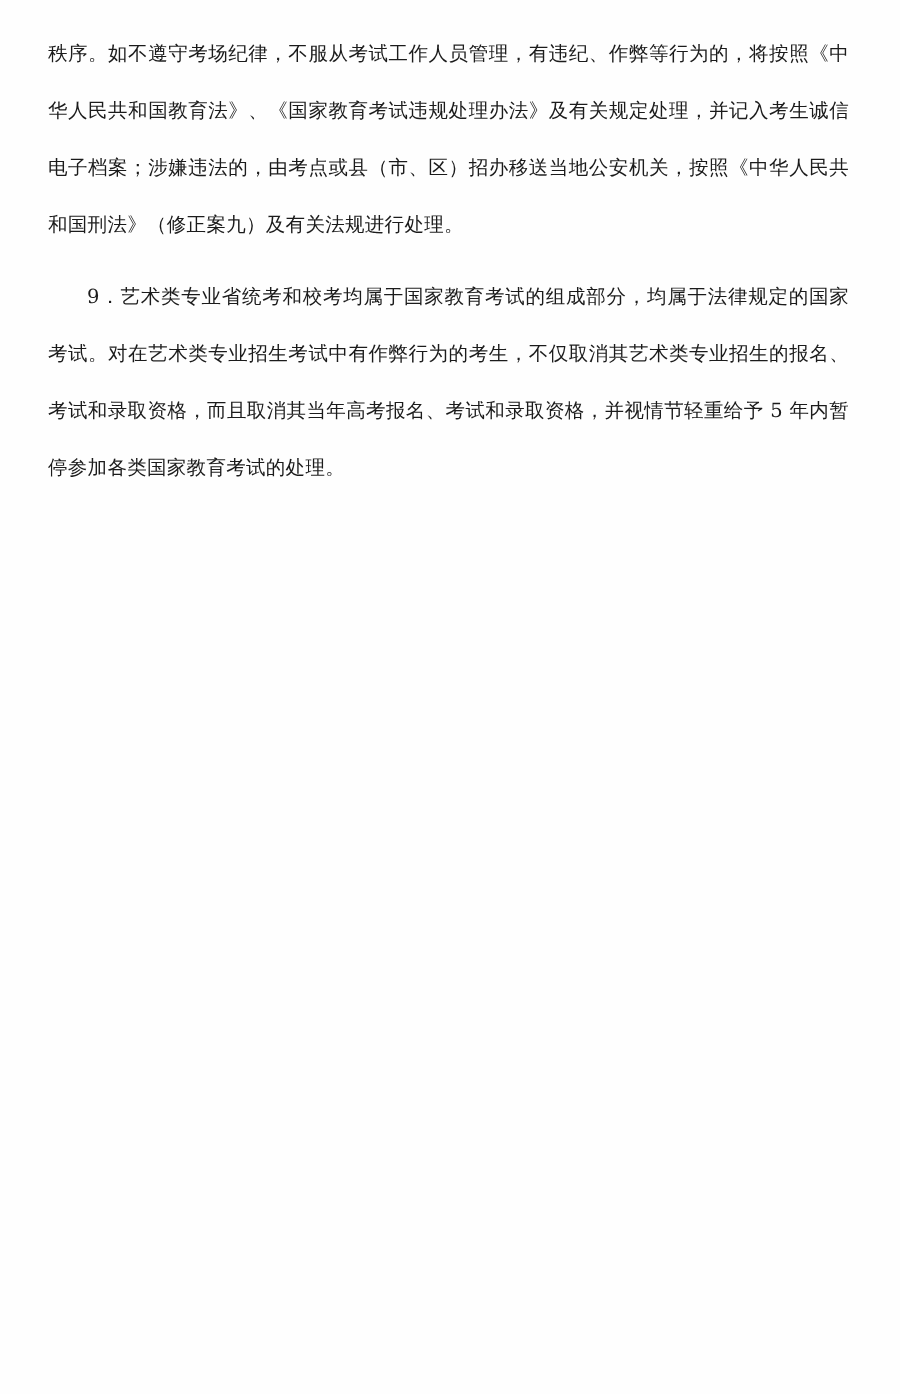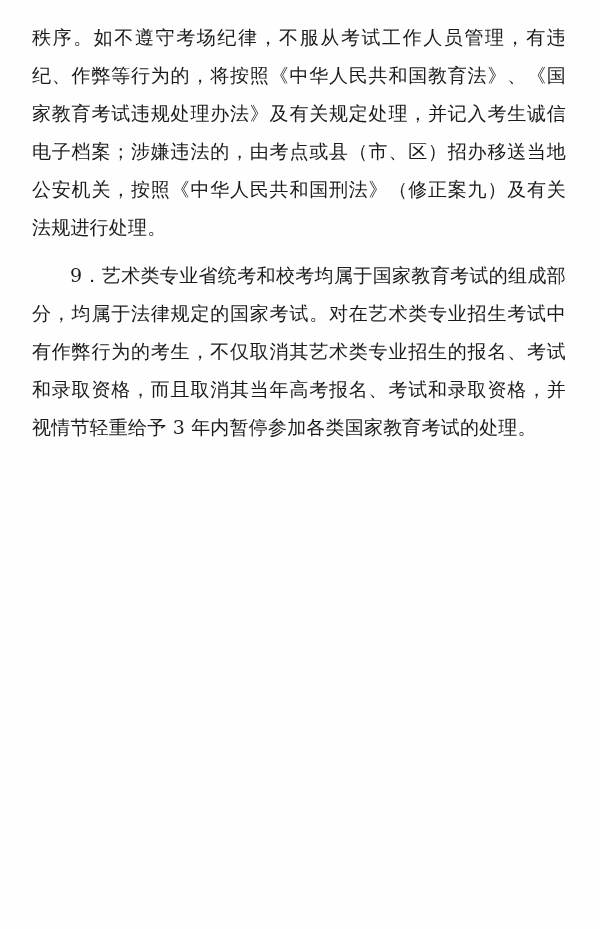--- a/index.html
+++ b/index.html
@@ -16,21 +16,21 @@
   }
   .page {
     position: relative;
     width: 600px;
     height: 929px;
     background: #fefefe;
     box-sizing: border-box;
     padding: 18px 34px 0 32px;
   }
   .doc-body {
-    font-size: 19px;
+    font-size: 13px;
     line-height: 38px;
     letter-spacing: 0.2px;
     text-align: justify;
     text-justify: inter-ideograph;
   }
   .para {
     margin: 0;
     white-space: pre-wrap;
   }
   .para + .para {
@@ -39,15 +39,15 @@
   .para-indent {
     text-indent: 2em;
   }
 </style>
 </head>
 <body>
 
 <div class="page">
   <div class="doc-body">
     <p class="para">秩序。如不遵守考场纪律，不服从考试工作人员管理，有违纪、作弊等行为的，将按照《中华人民共和国教育法》、《国家教育考试违规处理办法》及有关规定处理，并记入考生诚信电子档案；涉嫌违法的，由考点或县（市、区）招办移送当地公安机关，按照《中华人民共和国刑法》（修正案九）及有关法规进行处理。</p>
-    <p class="para para-indent">9．艺术类专业省统考和校考均属于国家教育考试的组成部分，均属于法律规定的国家考试。对在艺术类专业招生考试中有作弊行为的考生，不仅取消其艺术类专业招生的报名、考试和录取资格，而且取消其当年高考报名、考试和录取资格，并视情节轻重给予 3 年内暂停参加各类国家教育考试的处理。</p>
+    <p class="para para-indent">9．艺术类专业省统考和校考均属于国家教育考试的组成部分，均属于法律规定的国家考试。对在艺术类专业招生考试中有作弊行为的考生，不仅取消其艺术类专业招生的报名、考试和录取资格，而且取消其当年高考报名、考试和录取资格，并视情节轻重给予 5 年内暂停参加各类国家教育考试的处理。</p>
   </div>
 </div>
 
 </body></html>

